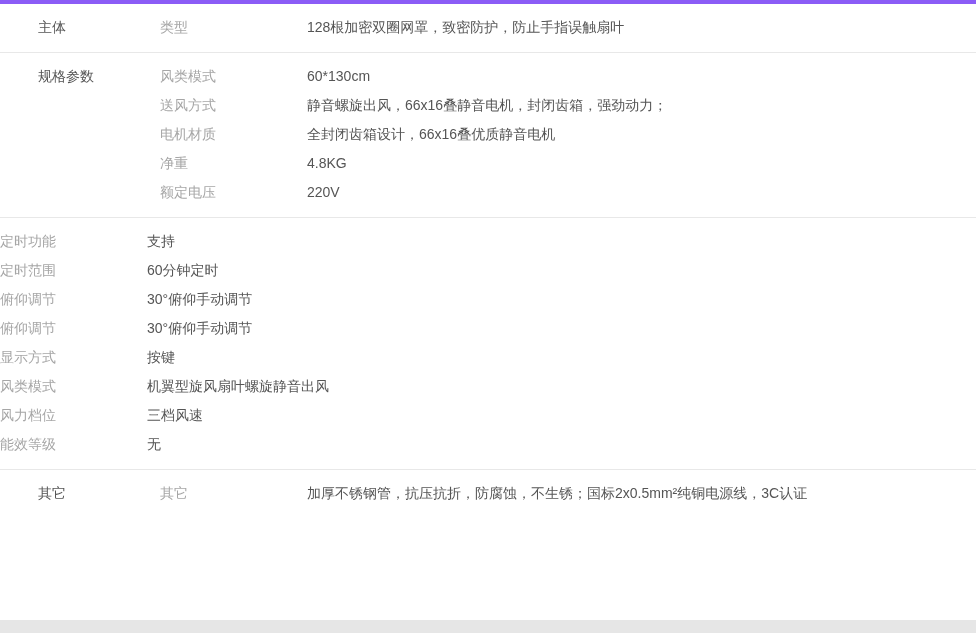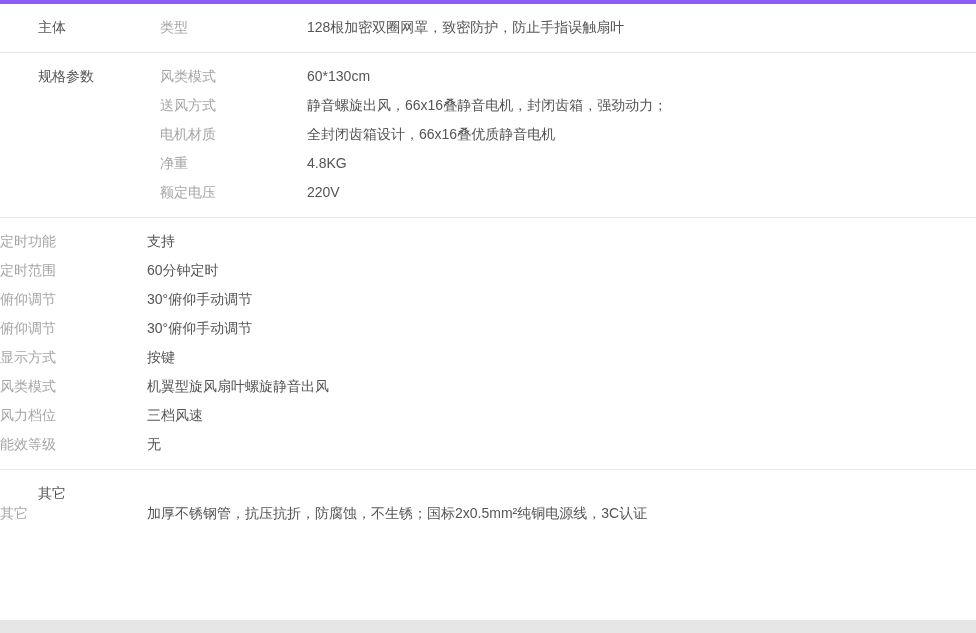--- a/index.html
+++ b/index.html
@@ -18,21 +18,20 @@
   .spec-table {
     border-top: 4px solid #8b5cf6;
   }
   .section {
     display: flex;
     border-bottom: 1px solid #e8e8e8;
     padding: 13px 0 15px 0;
   }
   .section:last-child {
     border-bottom: none;
-    flex-direction: column;
   }
   .sec-title {
     width: 160px;
     padding-left: 38px;
     box-sizing: border-box;
     flex: 0 0 auto;
     color: #555555;
     line-height: 20px;
   }
   .rows {

